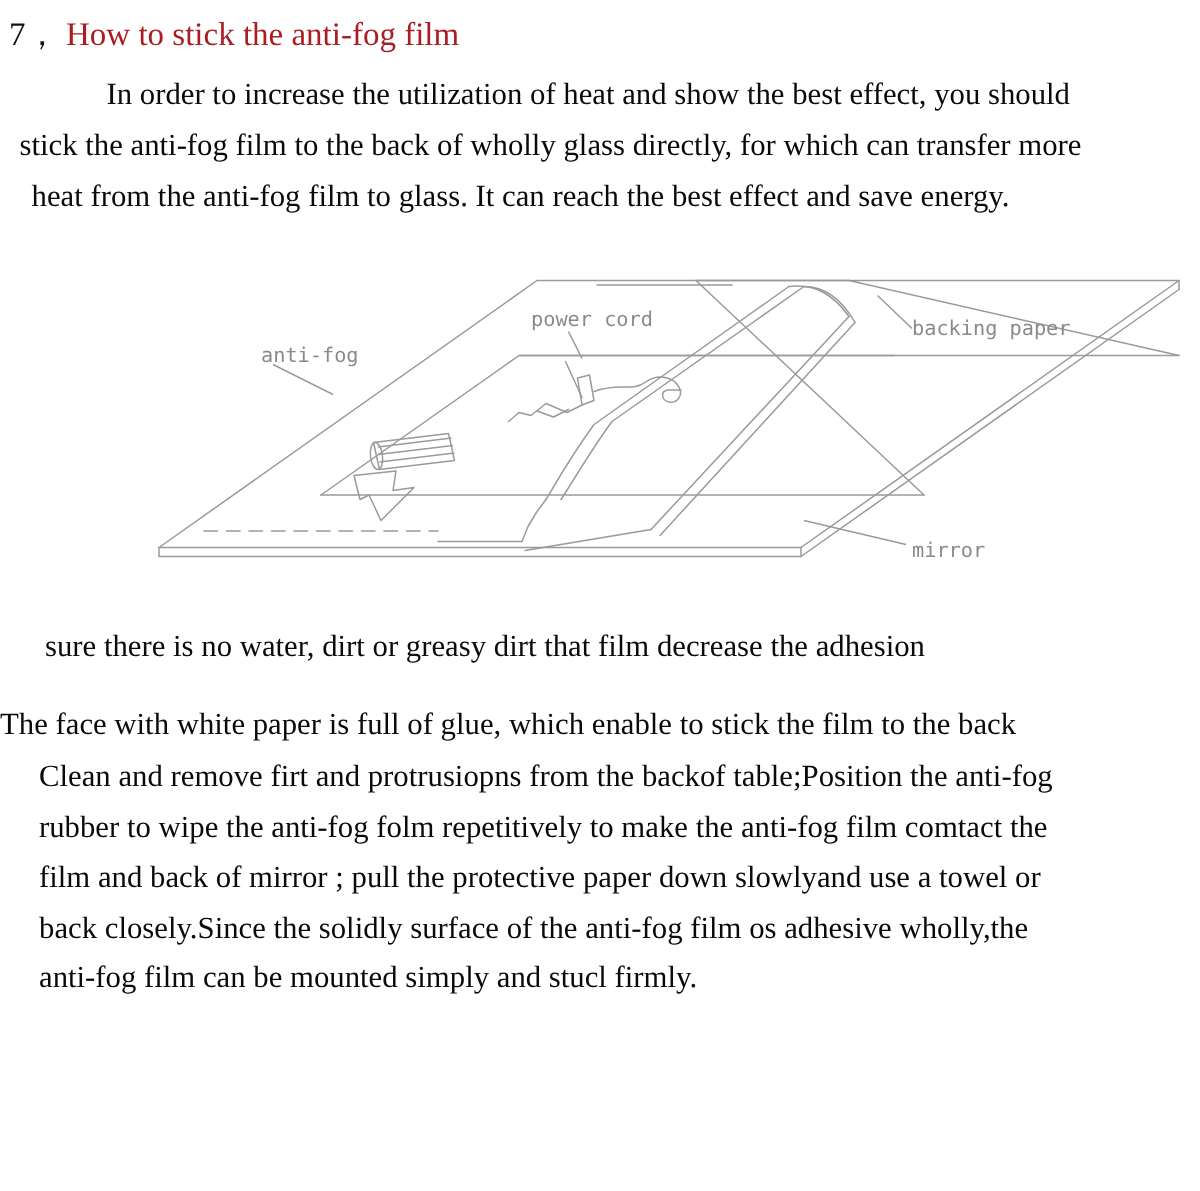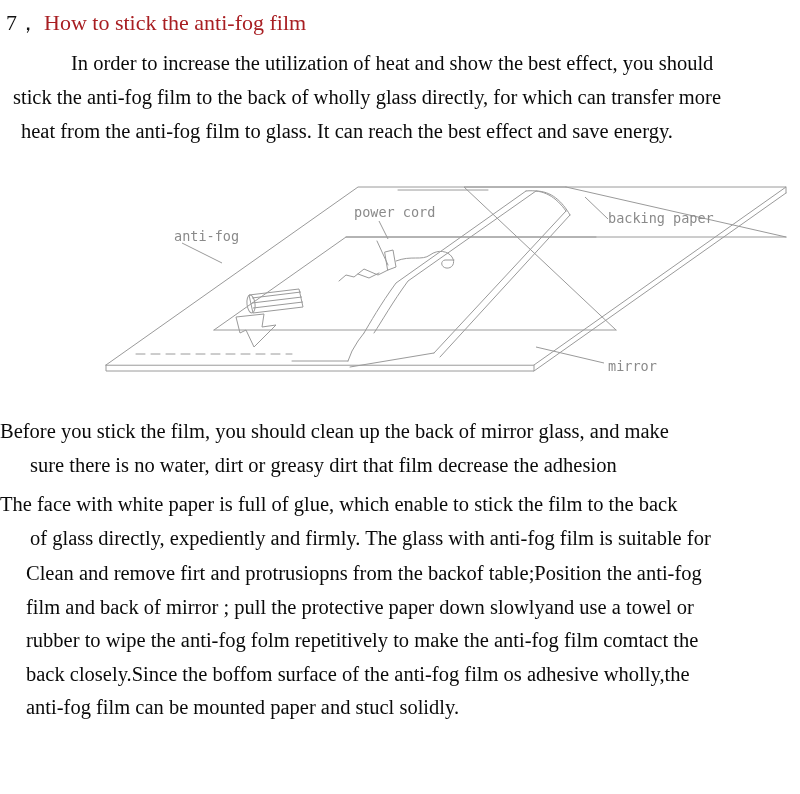--- a/index.html
+++ b/index.html
@@ -96,21 +96,21 @@
   }
   .item-1 .body, .item-2 .body { padding-left: 30px; }
   .item-3 .body { padding-left: 26px; }
 
   .item .ln { display: block; }
   .item-1 .ln1 { text-indent: -30px; }
   .item-2 .ln1 { text-indent: -30px; }
   .item-3 .ln1 { text-indent: -26px; }
 
   .item-1 { margin-bottom: 0px; }
-  .item-2 { margin-top: 6px; }
+  .item-2 { margin-top: 18px; }
   .item-3 { margin-top: 2px; }
 </style>
 </head>
 <body>
 
 <div class="page">
 
   <div class="heading">
     <span class="num">7，</span><span class="title">How to stick the anti-fog film</span>
   </div>
@@ -200,38 +200,36 @@
       <text class="dlabel" x="258" y="62">power cord</text>
       <text class="dlabel" x="512" y="68">backing paper</text>
       <text class="dlabel" x="512" y="216">mirror</text>
     </svg>
   </div>
 
   <div class="list">
 
     <div class="item item-1">
       <span class="body">
-        <span class="ln ln1"><span class="marker">1.</span><span>Before you stick the film, you should clean up the back of mirror glass, and make</span></span>
         <span class="ln">sure there is no water, dirt or greasy dirt that film decrease the adhesion</span>
       </span>
     </div>
 
     <div class="item item-2">
       <span class="body">
         <span class="ln ln1"><span class="marker">2.</span><span>The face with white paper is full of glue, which enable to  stick the film to the back</span></span>
-        <span class="ln">of glass directly, expediently and firmly. The glass with anti-fog film is suitable for</span>
       </span>
     </div>
 
     <div class="item item-3">
       <span class="body">
         <span class="ln ln1"><span class="marker">3.</span></span>
         <span class="ln">Clean and remove firt and protrusiopns from the backof table;Position the anti-fog</span>
+        <span class="ln">rubber to  wipe the  anti-fog  folm repetitively to make the anti-fog film comtact the</span>
         <span class="ln">film and back of mirror ; pull the  protective  paper down slowlyand  use a  towel or</span>
-        <span class="ln">rubber to  wipe the  anti-fog  folm repetitively to make the anti-fog film comtact the</span>
-        <span class="ln">back  closely.Since  the  boffom  surface of the anti-fog film os adhesive wholly,the</span>
-        <span class="ln">anti-fog film can be mounted paper and stucl solidly.</span>
+        <span class="ln">back  closely.Since  the  solidly  surface of the anti-fog film os adhesive wholly,the</span>
+        <span class="ln">anti-fog film can be mounted simply and stucl firmly.</span>
       </span>
     </div>
 
   </div>
 
 </div>
 
 </body></html>

